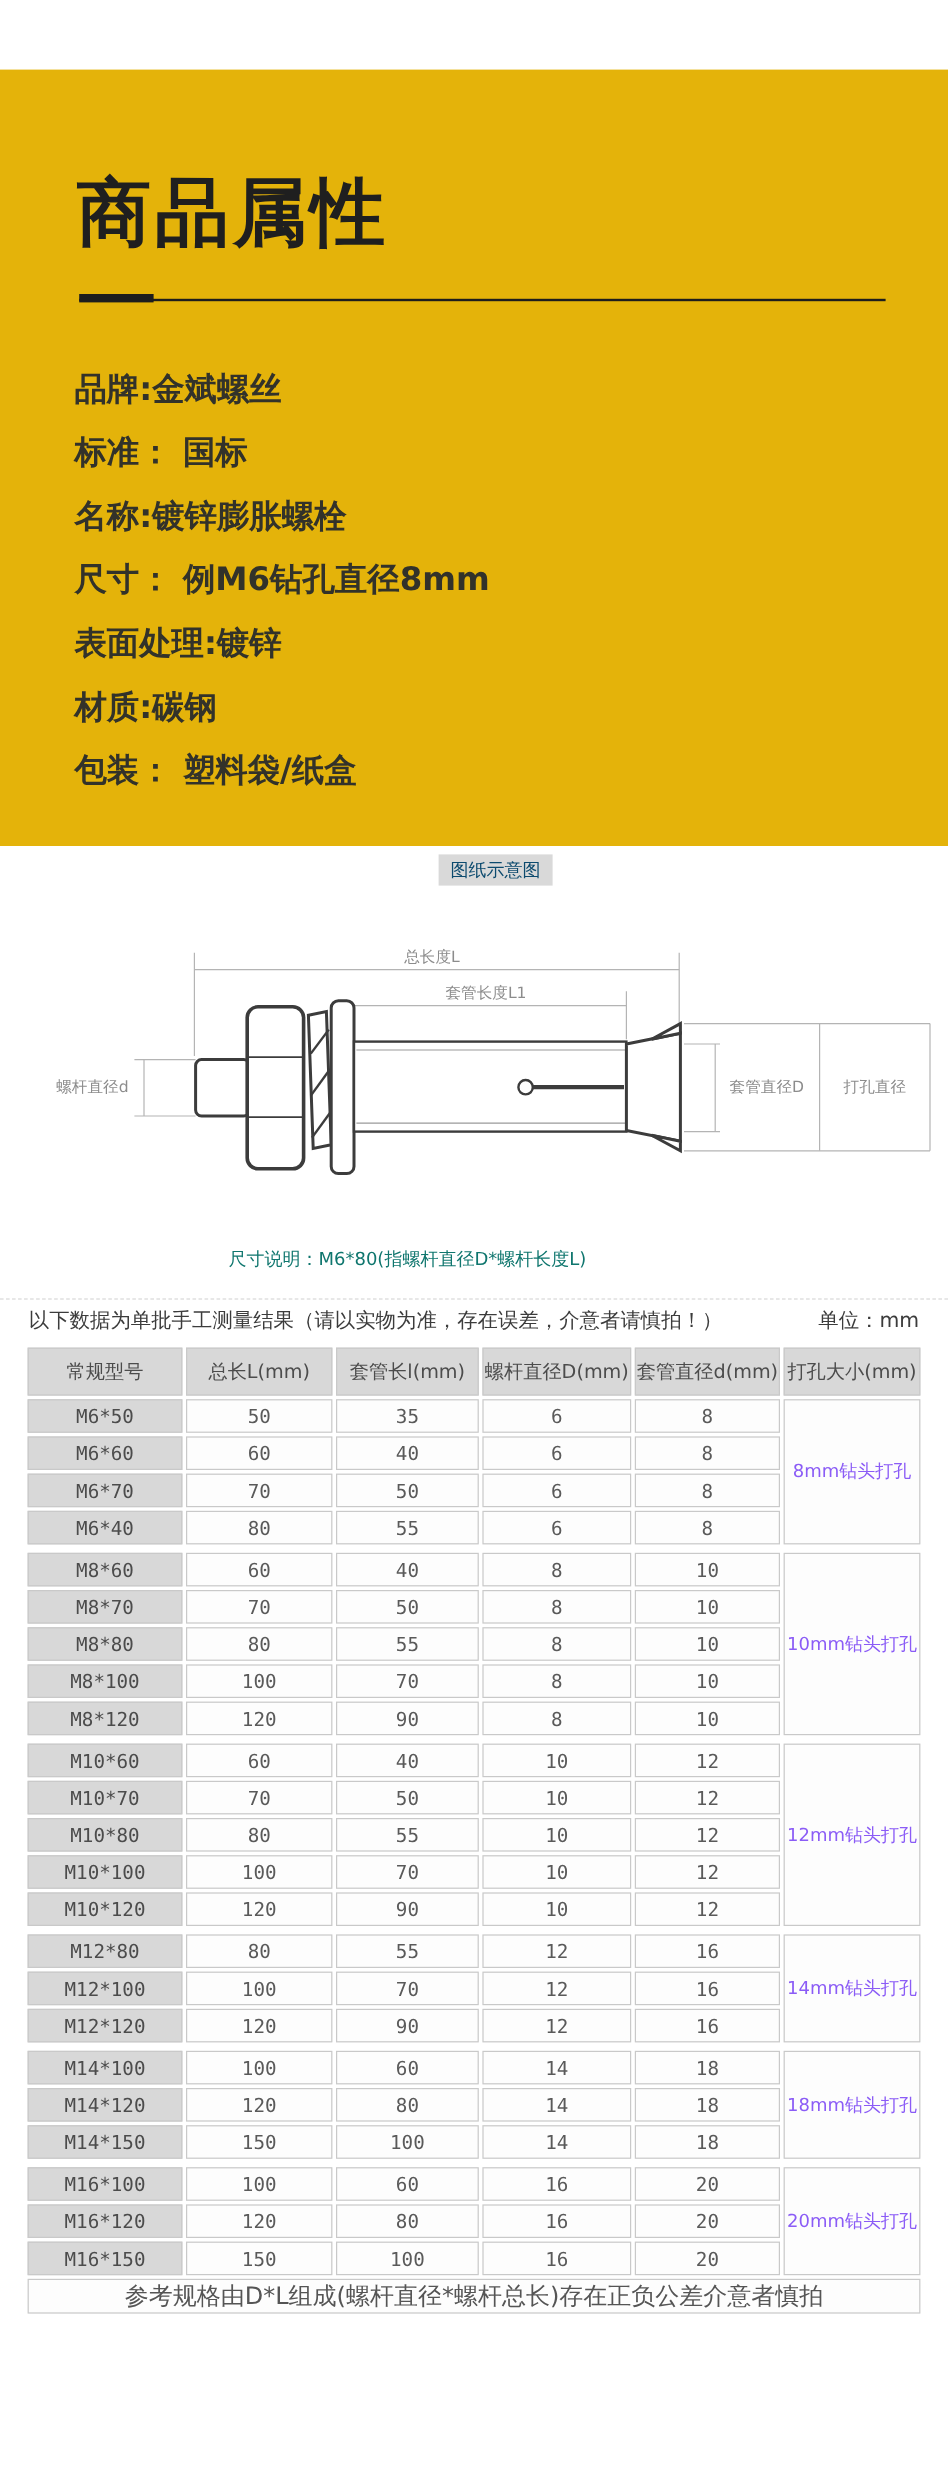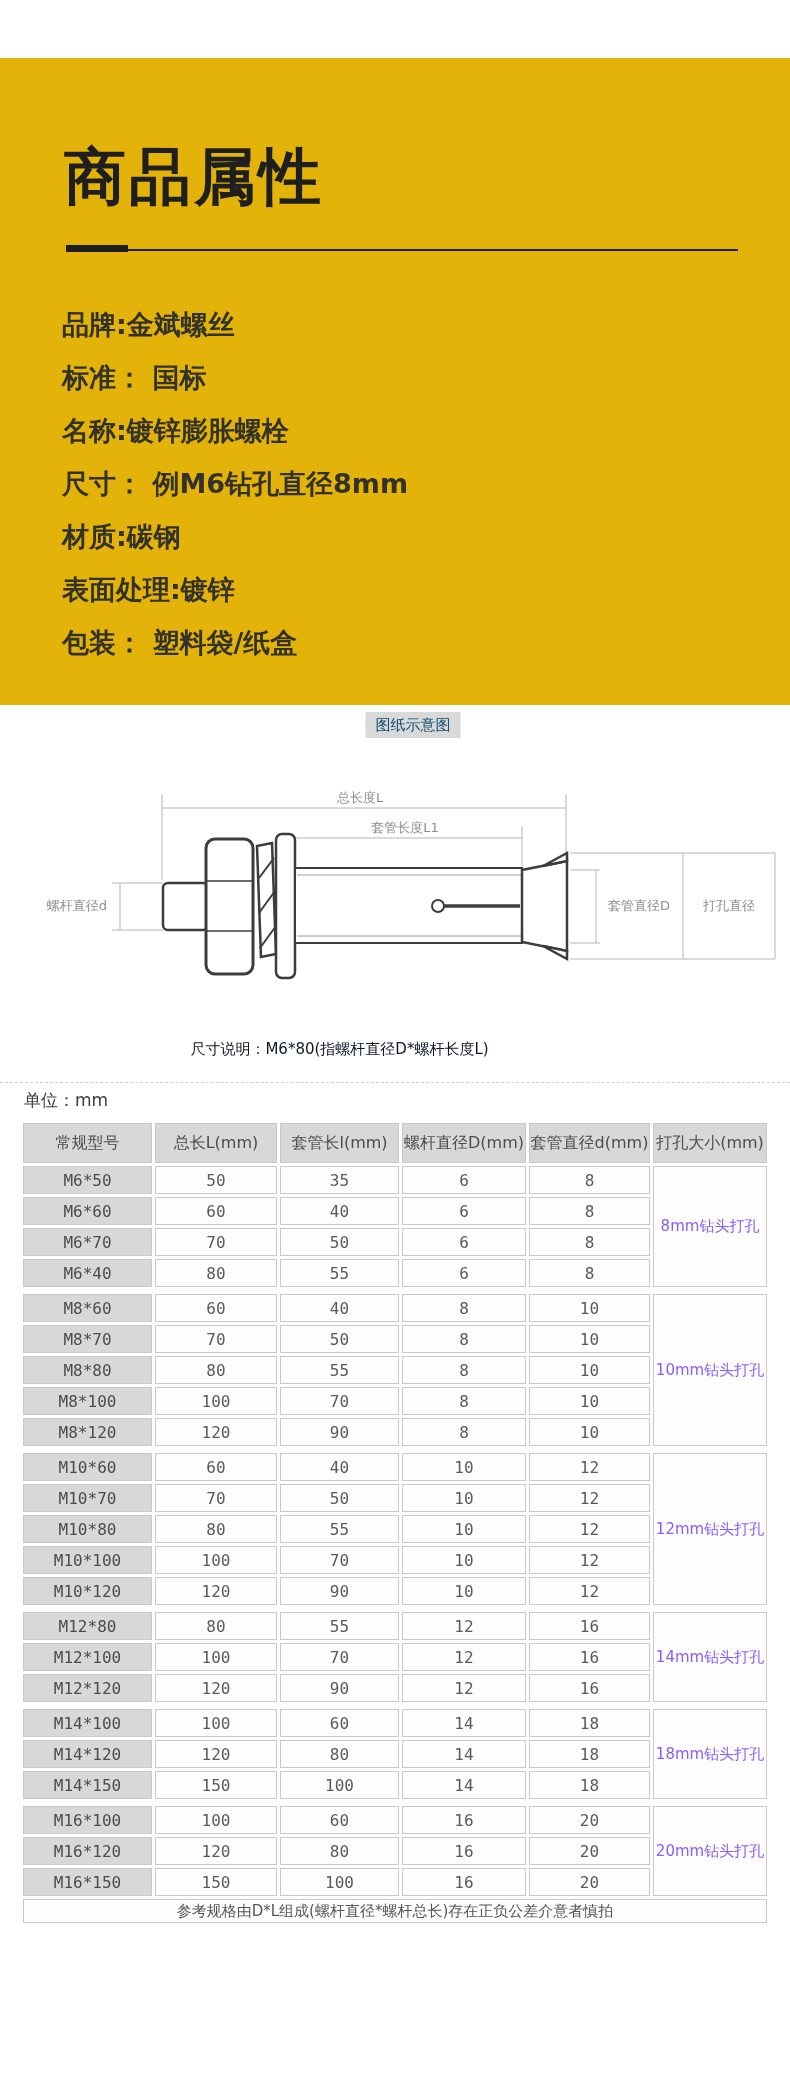--- a/index.html
+++ b/index.html
@@ -18,56 +18,56 @@
 
   
   .chip{position:absolute;top:712px;left:50%;transform:translateX(-50%);
         background:var(--chip-bg,#d9d9d9);color:#0c4a6e;font-size:15px;
         padding:4px 10px;line-height:18px;}
   .diagram{position:absolute;top:758px;left:0;}
   .dim{stroke:#b4b4b4;stroke-width:1;}
   .part{stroke:#3c3c3c;fill:#ffffff;}
   .dlabel{font-size:13px;fill:#8c8c8c;font-family:"DejaVu Sans","Liberation Sans",sans-serif;}
   .caption{position:absolute;top:1040px;left:0;width:679px;text-align:center;
-           font-size:15px;color:#0f172a;}
+           font-size:15px;color:#0f766e;}
 
   
   .dashed{position:absolute;top:1082px;left:0;width:790px;height:0;border-top:1px dashed #cfcfcf;}
   .measure-note{position:absolute;top:1089px;left:24px;width:742px;display:flex;
                 justify-content:space-between;align-items:flex-start;
                 font-size:17px;color:#3c3c3c;}
   .spec-table{position:absolute;top:1120px;left:20px;width:750px;
               border-collapse:separate;border-spacing:3px;table-layout:fixed;}
   .spec-table th,.spec-table td{border:1px solid #c9c9c9;text-align:center;
               font-weight:normal;padding:0;overflow:hidden;}
   .spec-table thead th{background:var(--table-header-bg,#d8d8d8);height:38px;
               font-size:16px;color:#4c4c4c;text-align:center;}
   .spec-table td{background:#fdfdfd;height:26px;font-size:16px;color:#5a5a5a;}
   .spec-table td.model{background:var(--table-header-bg,#d8d8d8);color:#4c4c4c;}
   .spec-table td.num,.spec-table td.model{font-family:"DejaVu Sans Mono","Liberation Mono",monospace;}
   .spec-table td.drill{font-size:15px;color:#8b5cf6;}
   .spec-table tr.gap td{border:none;background:transparent;height:1px;}
-  .spec-table td.note{height:22px;font-size:15px;color:#555555;}
+  .spec-table td.note{height:22px;font-size:20px;color:#555555;}
 </style>
 </head>
 <body>
 
 <div class="page">
 
   <div class="hero">
     <h1 class="hero-title">商品属性</h1>
     <div class="rule"></div>
     <div class="rule-thick"></div>
     <div class="attrs">
       <div class="attr-line">品牌:金斌螺丝</div>
       <div class="attr-line">标准： 国标</div>
       <div class="attr-line">名称:镀锌膨胀螺栓</div>
       <div class="attr-line">尺寸： 例M6钻孔直径8mm</div>
+      <div class="attr-line">表面处理:镀锌</div>
       <div class="attr-line">材质:碳钢</div>
-      <div class="attr-line">表面处理:镀锌</div>
       <div class="attr-line">包装： 塑料袋/纸盒</div>
     </div>
   </div>
 
   <div class="chip">图纸示意图</div>
 
   <svg class="diagram" width="790" height="270" viewBox="0 0 790 270">
 
     <text class="dlabel" x="360" y="44" text-anchor="middle">总长度L</text>
     <line class="dim" x1="162" y1="50" x2="566" y2="50"></line>
@@ -110,20 +110,21 @@
     <line class="dim" x1="570" y1="201" x2="775" y2="201"></line>
     <line class="dim" x1="683" y1="95" x2="683" y2="201"></line>
     <line class="dim" x1="775" y1="95" x2="775" y2="201"></line>
     <text class="dlabel" x="729" y="152" text-anchor="middle">打孔直径</text>
   </svg>
 
   <div class="caption">尺寸说明：M6*80(指螺杆直径D*螺杆长度L)</div>
 
   <div class="dashed"></div>
   <div class="measure-note">
+    <span>以下数据为单批手工测量结果（请以实物为准，存在误差，介意者请慎拍！）</span>
     <span>单位：mm</span>
   </div>
 
   <table class="spec-table" id="spec-table">
     <colgroup>
       <col style="width:129px">
         <col style="width:122px">
         <col style="width:119px">
       <col style="width:124px">
         <col style="width:121px">

